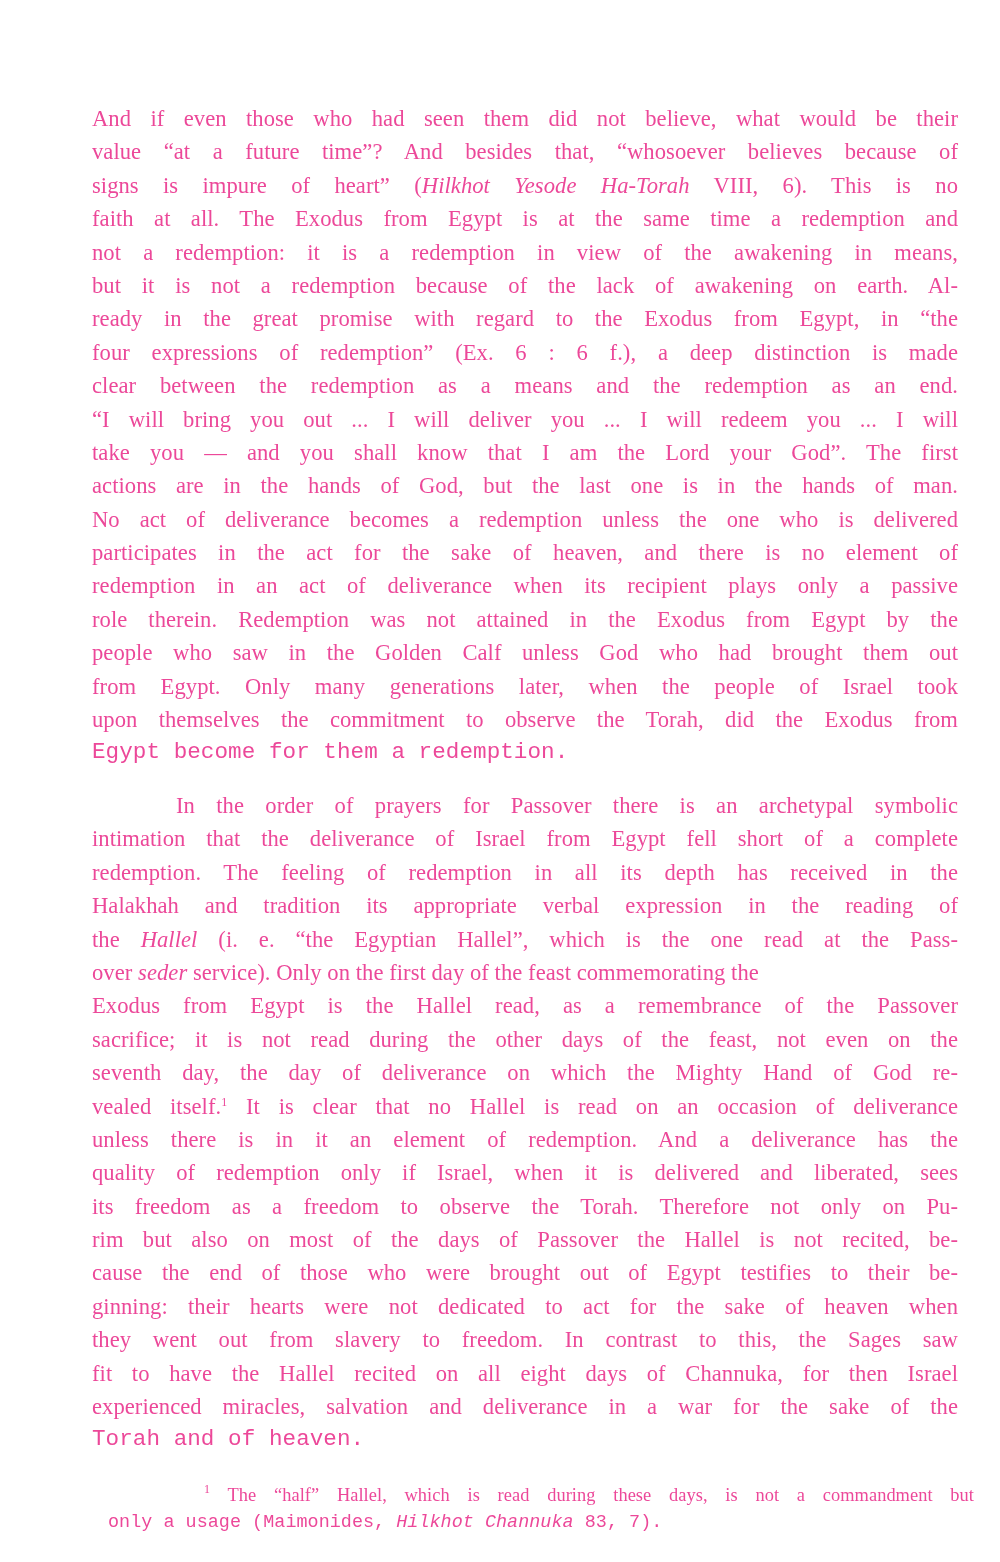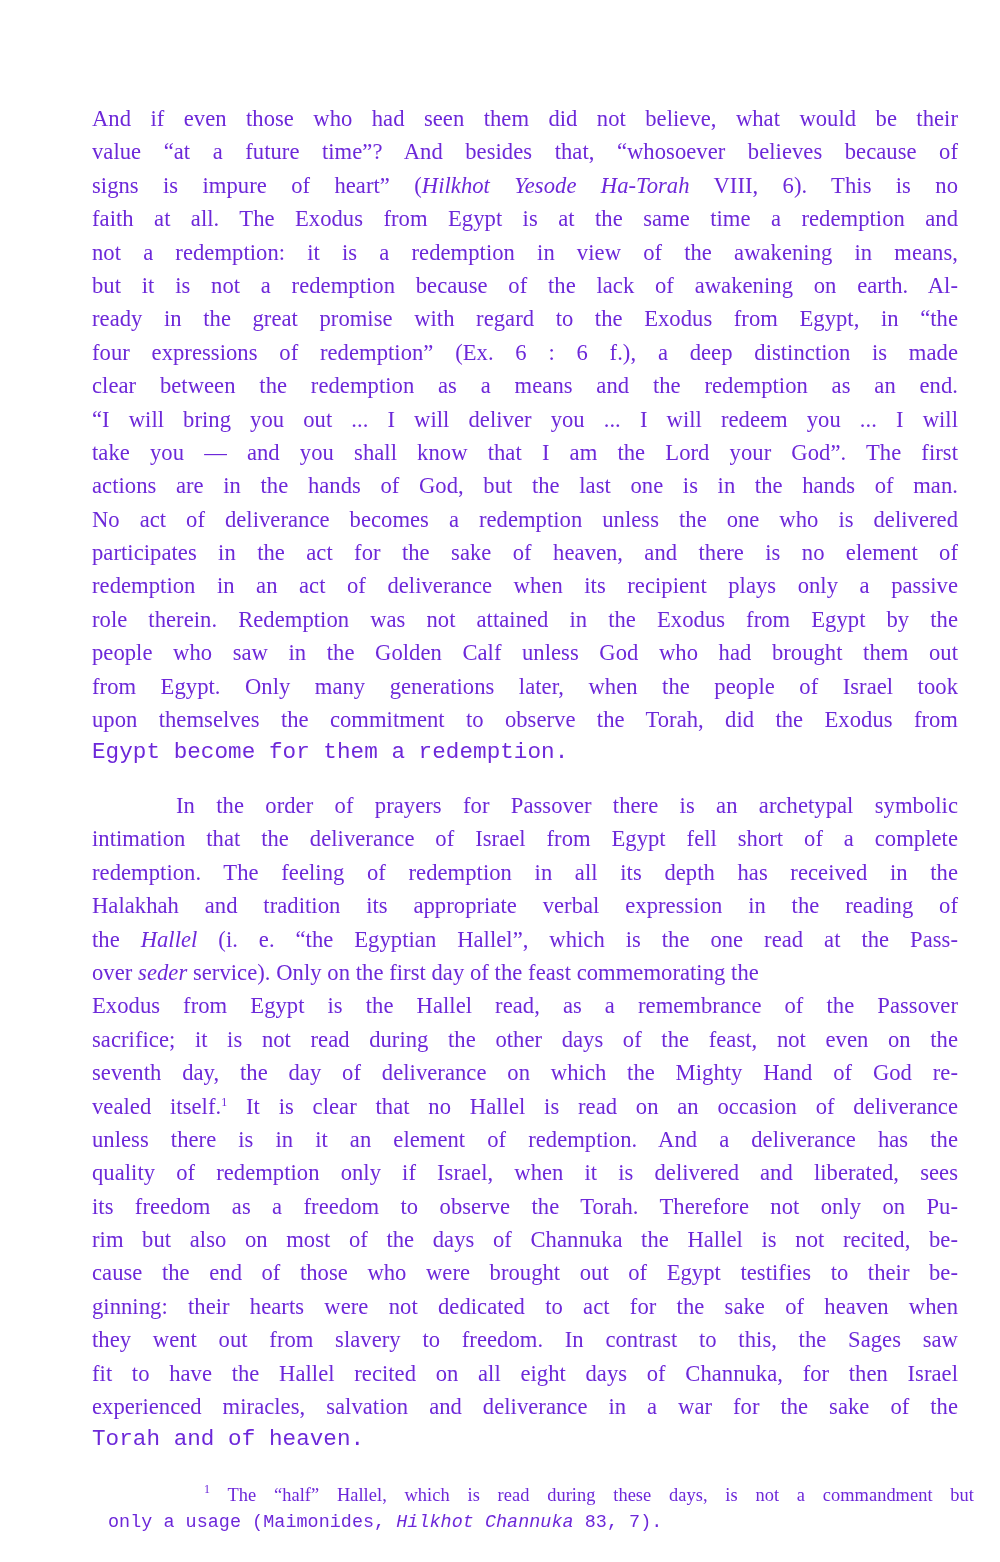--- a/index.html
+++ b/index.html
@@ -1,19 +1,19 @@
 <!DOCTYPE html>
 <html><head>
 <meta charset="utf-8">
 <style>
   html, body { margin: 0; padding: 0; background: #ffffff; }
   body { width: 1000px; height: 1562px; position: relative; overflow: hidden; }
   .page {
     position: absolute; left: 0; top: 0; width: 1000px; height: 1562px;
-    background: #ffffff; color: #6d28d9;
+    background: #ffffff; color: #ec4899;
     font-family: "Liberation Serif", "DejaVu Serif", serif;
   }
   .para { position: absolute; left: 92px; width: 866px; }
   .line {
     display: block; height: 33.4px; line-height: 33.4px; font-size: 22.6px;
     text-align: justify; text-align-last: justify; white-space: nowrap;
     letter-spacing: 0.05px;
   }
   .line.last { text-align-last: left; font-family: Liberation Mono, monospace; }
   .line .seg { white-space: pre; }
@@ -59,21 +59,21 @@
       <span class="line"><span class="seg">Halakhah and tradition its appropriate verbal expression in the reading of</span></span>
       <span class="line"><span class="seg">the </span><span class="seg it">Hallel</span><span class="seg"> (i. e. “the Egyptian Hallel”, which is the one read at the Pass-</span></span>
       <span class="line" style="word-spacing: 0.00130208px; text-align-last: left; text-align: right;"><span class="seg">over </span><span class="seg it">seder</span><span class="seg"> service). Only on the first day of the feast commemorating the</span></span>
       <span class="line"><span class="seg">Exodus from Egypt is the Hallel read, as a remembrance of the Passover</span></span>
       <span class="line"><span class="seg">sacrifice; it is not read during the other days of the feast, not even on the</span></span>
       <span class="line"><span class="seg">seventh day, the day of deliverance on which the Mighty Hand of God re-</span></span>
       <span class="line"><span class="seg">vealed itself.</span><sup>1</sup><span class="seg"> It is clear that no Hallel is read on an occasion of deliverance</span></span>
       <span class="line"><span class="seg">unless there is in it an element of redemption. And a deliverance has the</span></span>
       <span class="line"><span class="seg">quality of redemption only if Israel, when it is delivered and liberated, sees</span></span>
       <span class="line"><span class="seg">its freedom as a freedom to observe the Torah. Therefore not only on Pu-</span></span>
-      <span class="line"><span class="seg">rim but also on most of the days of Channuka the Hallel is not recited, be-</span></span>
+      <span class="line"><span class="seg">rim but also on most of the days of Passover the Hallel is not recited, be-</span></span>
       <span class="line"><span class="seg">cause the end of those who were brought out of Egypt testifies to their be-</span></span>
       <span class="line"><span class="seg">ginning: their hearts were not dedicated to act for the sake of heaven when</span></span>
       <span class="line"><span class="seg">they went out from slavery to freedom. In contrast to this, the Sages saw</span></span>
       <span class="line"><span class="seg">fit to have the Hallel recited on all eight days of Channuka, for then Israel</span></span>
       <span class="line"><span class="seg">experienced miracles, salvation and deliverance in a war for the sake of the</span></span>
       <span class="line last"><span class="seg">Torah and of heaven.</span></span>
     </div>
   <div class="foot" id="fn">
       <span class="line indent"><sup>1</sup><span class="seg"> The “half” Hallel, which is read during these days, is not a commandment but</span></span>
       <span class="line last"><span class="seg">only a usage (Maimonides, </span><span class="seg it">Hilkhot Channuka</span><span class="seg"> 83, 7).</span></span>

